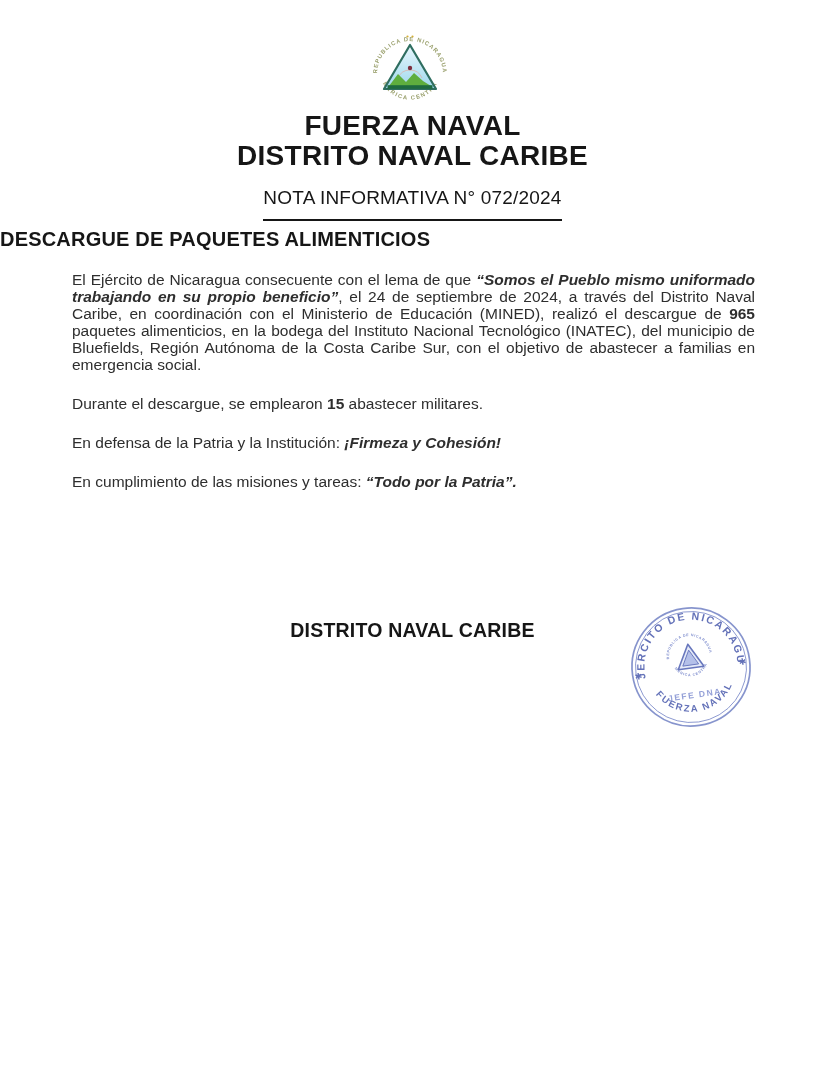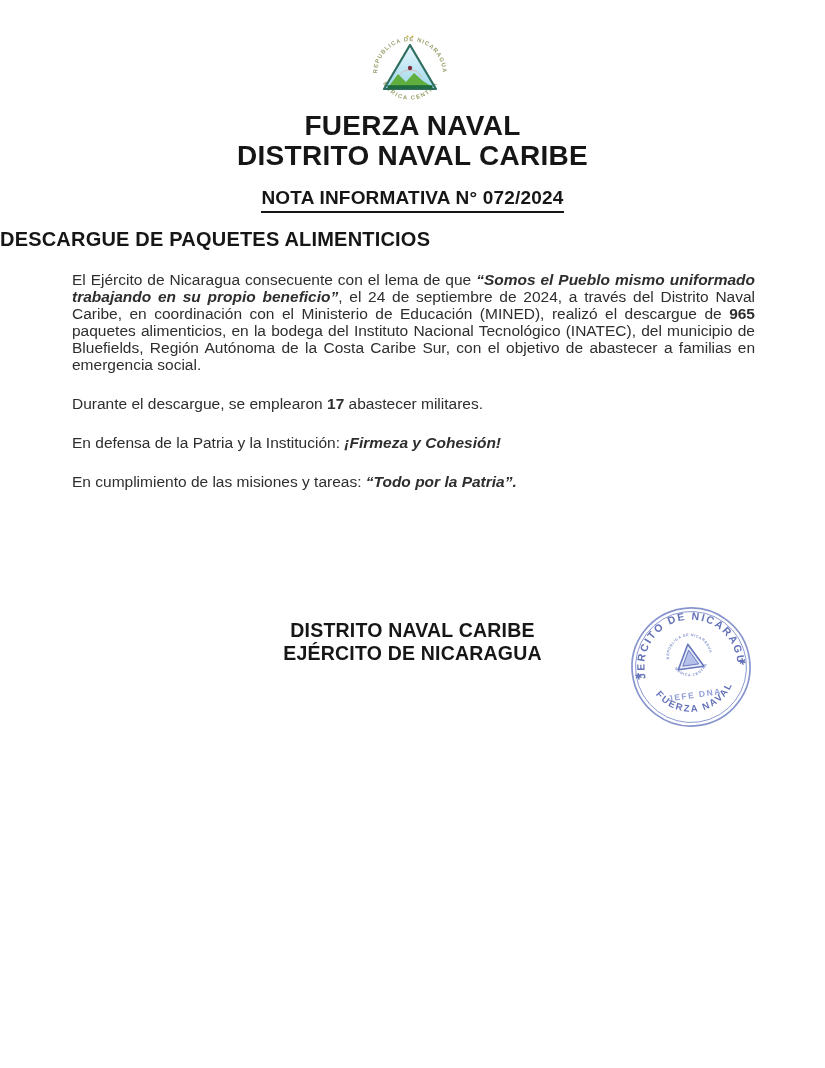--- a/index.html
+++ b/index.html
@@ -14,22 +14,22 @@
   .logo{position:absolute;left:350px;top:27px;}
   .title-block{
     position:absolute;top:111px;left:0;width:825px;
     text-align:center;font-weight:700;font-size:28px;line-height:30px;
     color:#161616;letter-spacing:.3px;
   }
   .nota{
     position:absolute;top:187px;left:0;width:825px;text-align:center;
   }
   .nota .inner{
-    display:inline-block;font-weight:700;font-size:19px;color:#161616;
-    border-bottom:2px solid #161616;padding-bottom:2px;letter-spacing:.2px;
+    display:inline-block;font-weight:400;font-size:19px;color:#161616;
+    border-bottom:2px solid #161616;padding-bottom:10px;letter-spacing:.2px;
   }
   .subject{
     position:absolute;top:228px;left:0;width:825px;text-align:left;
     font-weight:700;font-size:20px;color:#161616;letter-spacing:.2px;
   }
   .body-text{
     position:absolute;left:72px;top:271px;width:683px;
     font-size:15.5px;line-height:17px;color:#2e2e2e;
   }
   .body-text p{margin:0 0 22px 0;text-align:justify;}
@@ -80,28 +80,27 @@
   </div>
 
   <div class="nota">
     <span class="inner">NOTA INFORMATIVA N° 072/2024</span>
   </div>
 
   <div class="subject">DESCARGUE DE PAQUETES ALIMENTICIOS</div>
 
   <div class="body-text">
     <p><span class="run-normal">El Ejército de Nicaragua consecuente con el lema de que </span><span class="run-bolditalic">“Somos el Pueblo mismo uniformado trabajando en su propio beneficio”</span><span class="run-normal">, el 24 de septiembre de 2024, a través del Distrito Naval Caribe, en coordinación con el Ministerio de Educación (MINED), realizó el descargue de </span><span class="run-bold">965</span><span class="run-normal"> paquetes alimenticios, en la bodega del Instituto Nacional Tecnológico (INATEC), del municipio de Bluefields, Región Autónoma de la Costa Caribe Sur, con el objetivo de abastecer a familias en emergencia social.</span></p>
-    <p><span class="run-normal">Durante el descargue, se emplearon </span><span class="run-bold">17</span><span class="run-normal"> abastecer militares.</span></p>
+    <p><span class="run-normal">Durante el descargue, se emplearon </span><span class="run-bold">15</span><span class="run-normal"> abastecer militares.</span></p>
     <p><span class="run-normal">En defensa de la Patria y la Institución: </span><span class="run-bolditalic">¡Firmeza y Cohesión!</span></p>
     <p><span class="run-normal">En cumplimiento de las misiones y tareas: </span><span class="run-bolditalic">“Todo por la Patria”.</span></p>
   </div>
 
   <div class="closing">
     <div>DISTRITO NAVAL CARIBE</div>
-    <div>EJÉRCITO DE NICARAGUA</div>
   </div>
 
   <svg class="stamp" width="140" height="140" viewBox="0 0 140 140">
     <defs>
       <path id="stampTopArc" d="M 24 76 A 46.5 46.5 0 1 1 116 76" fill="none"></path>
       <path id="stampBottomArc" d="M 28 85 A 44.5 44.5 0 0 0 112 85" fill="none"></path>
       <path id="stampInnerTopArc" d="M 50 64 A 20.5 20.5 0 1 1 90 64" fill="none"></path>
       <path id="stampInnerBottomArc" d="M 53 68 A 18.5 18.5 0 0 0 87 68" fill="none"></path>
     </defs>
     <g transform="rotate(-8 70 70)" opacity="0.92">

